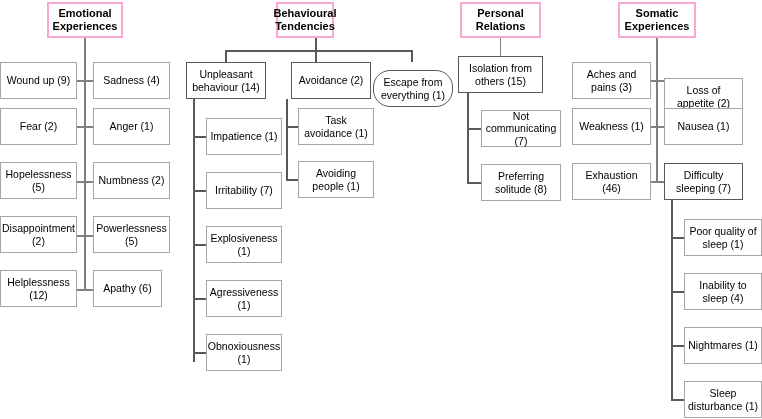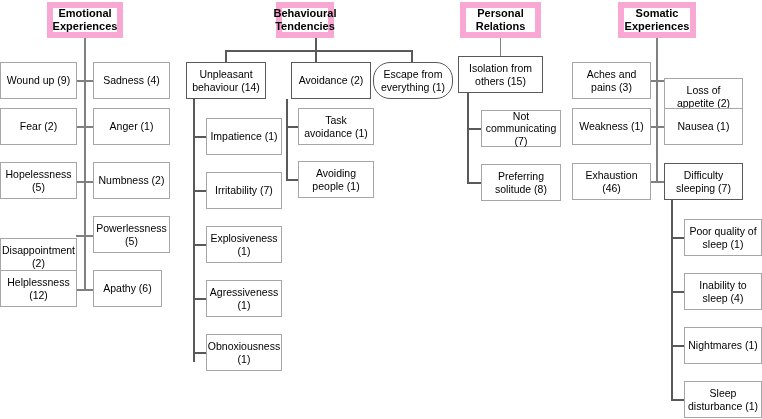--- a/index.html
+++ b/index.html
@@ -26,21 +26,21 @@
     align-items: center;
     justify-content: center;
     text-align: center;
     font-size: 10.5px;
     line-height: 12.5px;
     color: #000000;
     padding: 1px 2px;
     z-index: 2;
   }
   .node.header {
-    border: 6px solid #f9a8d4;
+    border: 2px solid #f9a8d4;
     font-weight: bold;
     font-size: 11px;
     line-height: 13px;
     justify-content: center;
   }
   .node.strong {
     border: 1px solid #595959;
   }
   .conn {
     position: absolute;
@@ -70,40 +70,40 @@
 
   <div class="node" style="left:0px; top:62px; width:77px; height:37px;">Wound up (9)</div>
   <div class="node" style="left:93px; top:62px; width:77px; height:37px;">Sadness (4)</div>
 
   <div class="node" style="left:0px; top:108px; width:77px; height:37px;">Fear (2)</div>
   <div class="node" style="left:93px; top:108px; width:77px; height:37px;">Anger (1)</div>
 
   <div class="node" style="left:0px; top:162px; width:77px; height:37px;">Hopelessness (5)</div>
   <div class="node" style="left:93px; top:162px; width:77px; height:37px;">Numbness (2)</div>
 
-  <div class="node" style="left:0px; top:216px; width:77px; height:37px;margin-top:22px;">Disappointment (2)</div>
+  <div class="node" style="left:0px; top:216px; width:77px; height:37px;">Disappointment (2)</div>
   <div class="node" style="left:93px; top:216px; width:77px; height:37px;">Powerlessness (5)</div>
 
   <div class="node" style="left:0px; top:270px; width:77px; height:37px;">Helplessness (12)</div>
   <div class="node" style="left:93px; top:270px; width:69px; height:37px;">Apathy (6)</div>
 
   <div class="conn dark" style="left:315px; top:38px; width:2px; height:13px;"></div>
   <div class="conn dark" style="left:225px; top:50px; width:188px; height:2px;"></div>
   <div class="conn dark" style="left:225px; top:50px; width:2px; height:12px;"></div>
   <div class="conn dark" style="left:315px; top:50px; width:2px; height:12px;"></div>
   <div class="conn dark" style="left:411px; top:50px; width:2px; height:12px;"></div>
 
   <div class="node header" style="left:276px; top:2px; width:58px; height:36px; flex-direction:column;">
     <span>Behavioural</span>
     <span>Tendencies</span>
   </div>
 
   <div class="node strong" style="left:186px; top:62px; width:80px; height:37px;">Unpleasant behaviour (14)</div>
   <div class="node strong" style="left:291px; top:62px; width:80px; height:37px;">Avoidance (2)</div>
-  <div class="node strong" style="left:373px; top:62px; width:80px; height:37px;border-radius:17px;">Escape from everything (1)</div>
+  <div class="node strong" style="left:373px; top:70px; width:80px; height:37px;border-radius:17px;">Escape from everything (1)</div>
 
   <div class="conn dark" style="left:193px; top:99px; width:2px; height:263px;"></div>
   <div class="conn dark" style="left:193px; top:136px; width:13px; height:2px;"></div>
   <div class="conn dark" style="left:193px; top:190px; width:13px; height:2px;"></div>
   <div class="conn dark" style="left:193px; top:244px; width:13px; height:2px;"></div>
   <div class="conn dark" style="left:193px; top:298px; width:13px; height:2px;"></div>
   <div class="conn dark" style="left:193px; top:352px; width:13px; height:2px;"></div>
 
   <div class="node" style="left:206px; top:118px; width:76px; height:37px;">Impatience (1)</div>
   <div class="node" style="left:206px; top:172px; width:76px; height:37px;">Irritability (7)</div>

